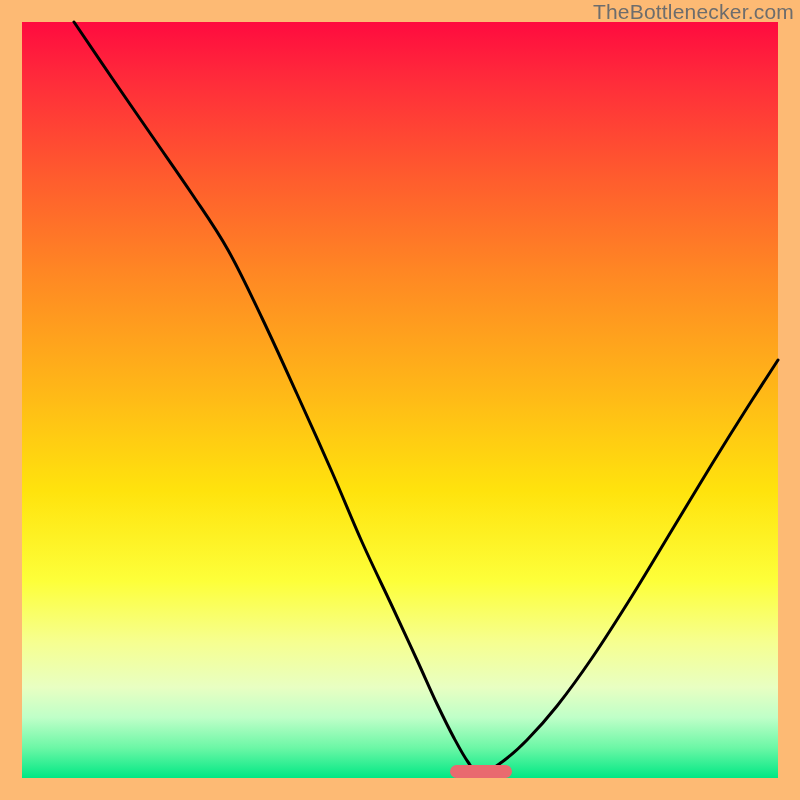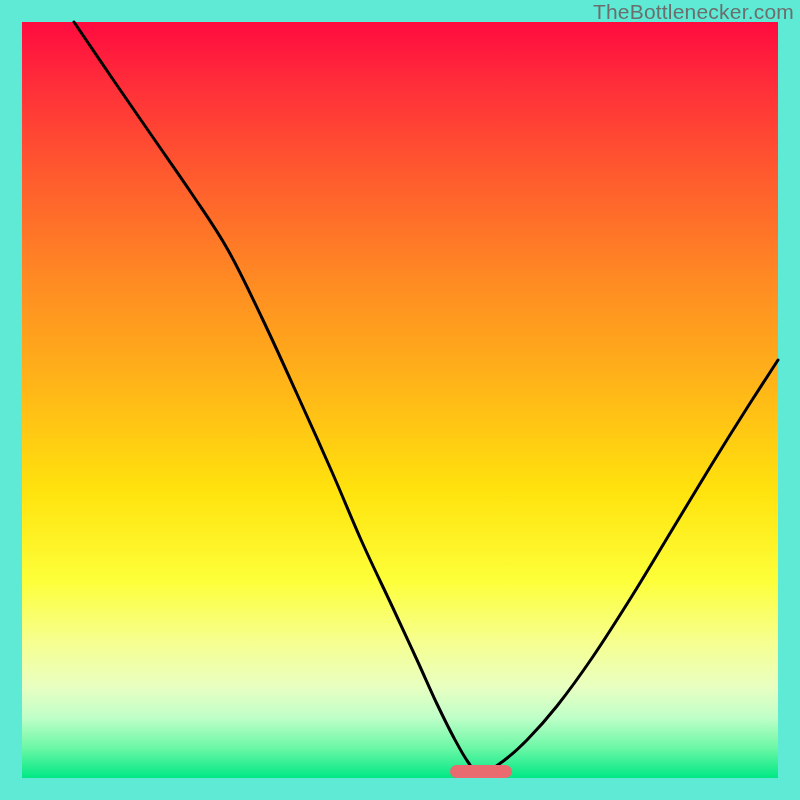--- a/index.html
+++ b/index.html
@@ -8,21 +8,21 @@
     width: 800px;
     height: 800px;
     background: #000;
     overflow: hidden;
     font-family: Arial, Helvetica, sans-serif;
   }
   .frame {
     position: relative;
     width: 800px;
     height: 800px;
-    background: #5eead4;
+    background: #fdba74;
   }
   .plot-area {
     position: absolute;
     left: 22px;
     top: 22px;
     width: 756px;
     height: 756px;
     
     background: linear-gradient(to bottom,
       #ff0b3f 0%,

